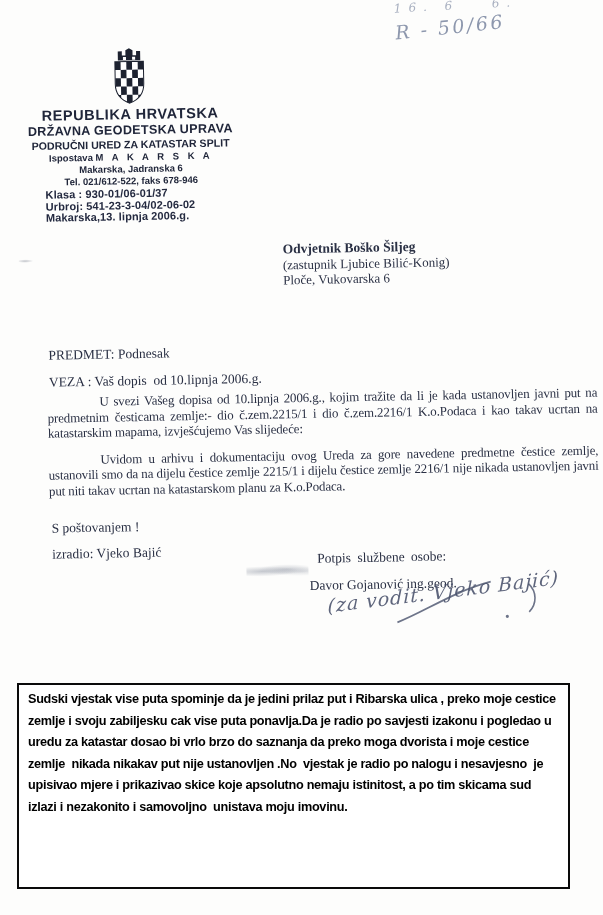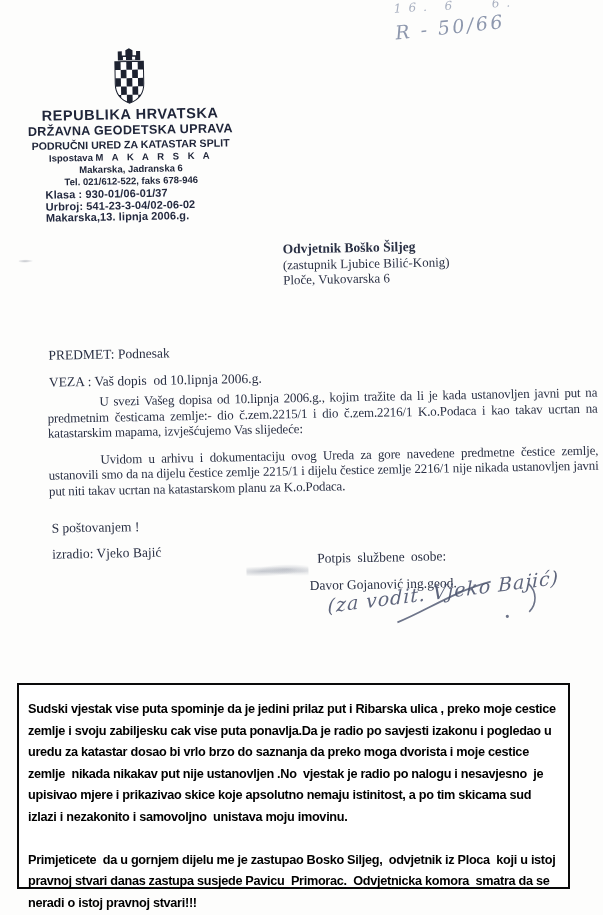--- a/index.html
+++ b/index.html
@@ -76,21 +76,21 @@
   .speck{
     position:absolute;left:14px;top:254px;width:16px;height:4px;
     background:radial-gradient(ellipse at 40% 50%, rgba(120,126,140,.45), transparent 60%);
   }
   
   .annotation-box{
     position:absolute;left:17px;top:683px;width:553px;height:206px;
     box-sizing:border-box;
     border:2px solid #0a0a0a;
     background:#ffffff;
-    padding:14px 9px;
+    padding:4px 9px;
     font-family:"Liberation Sans", sans-serif;
     font-weight:700;font-size:12.7px;line-height:21.6px;
     letter-spacing:-0.3px;color:#000;
   }
   .annotation-box p{margin:0;white-space:pre-wrap;}
   .annotation-box p + p{margin-top:21px;}
 </style>
 </head>
 <body>
 
@@ -175,16 +175,15 @@
     <svg class="flourish" width="190" height="50" viewBox="0 0 190 50" aria-hidden="true">
       <path d="M18,44 C45,34 75,14 112,5" fill="none" stroke="#49516b" stroke-width="1.8" opacity="0.8"></path>
       <path d="M150,8 C158,16 158,28 150,36" fill="none" stroke="#49516b" stroke-width="1.6" opacity="0.8"></path>
       <circle cx="128" cy="40" r="1.6" fill="#49516b" opacity="0.8"></circle>
     </svg>
     <div class="speck"></div>
   </div>
 
   <div class="annotation-box">
     <p>Sudski vjestak vise puta spominje da je jedini prilaz put i Ribarska ulica , preko moje cestice zemlje i svoju zabiljesku cak vise puta ponavlja.Da je radio po savjesti izakonu i pogledao u uredu za katastar dosao bi vrlo brzo do saznanja da preko moga dvorista i moje cestice zemlje  nikada nikakav put nije ustanovljen .No  vjestak je radio po nalogu i nesavjesno  je upisivao mjere i prikazivao skice koje apsolutno nemaju istinitost, a po tim skicama sud izlazi i nezakonito i samovoljno  unistava moju imovinu.</p>
-    <p>Primjeticete  da u gornjem dijelu me je zastupao Bosko Siljeg,  odvjetnik iz Ploca  koji u istoj pravnoj stvari danas zastupa susjede Pavicu  Primorac.  Odvjetnicka komora  smatra da se neradi o istoj pravnoj stvari!!!</p>
   </div>
 
 </div>
 
 </body></html>

